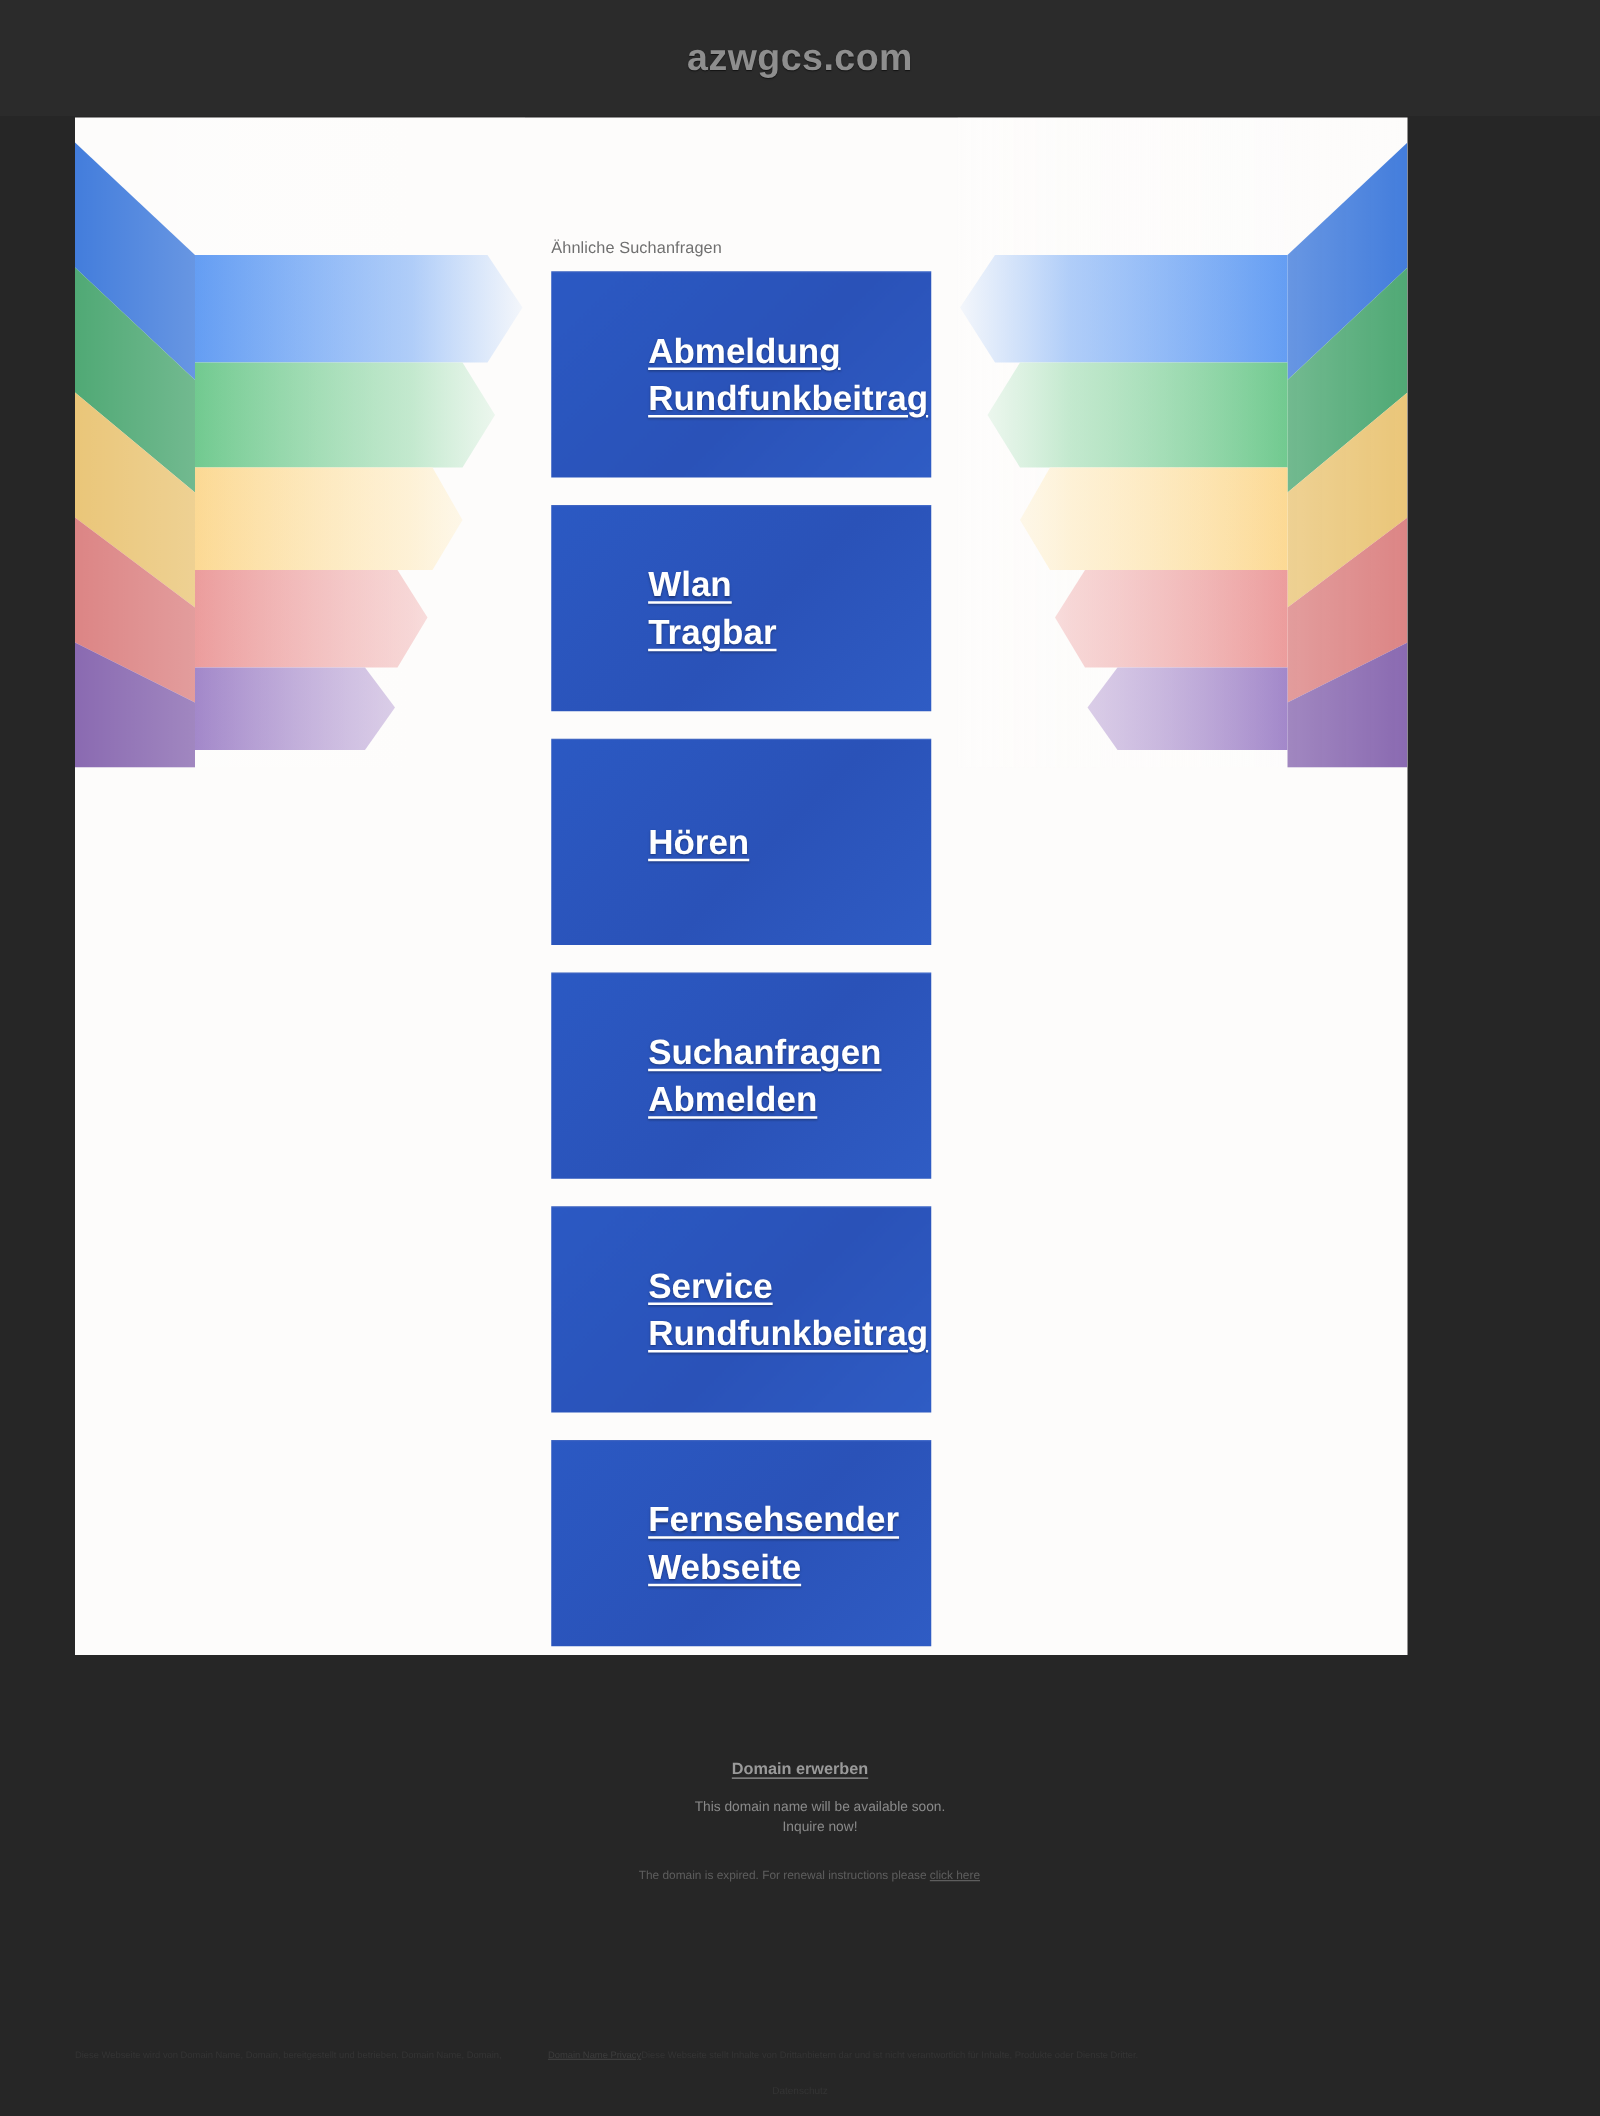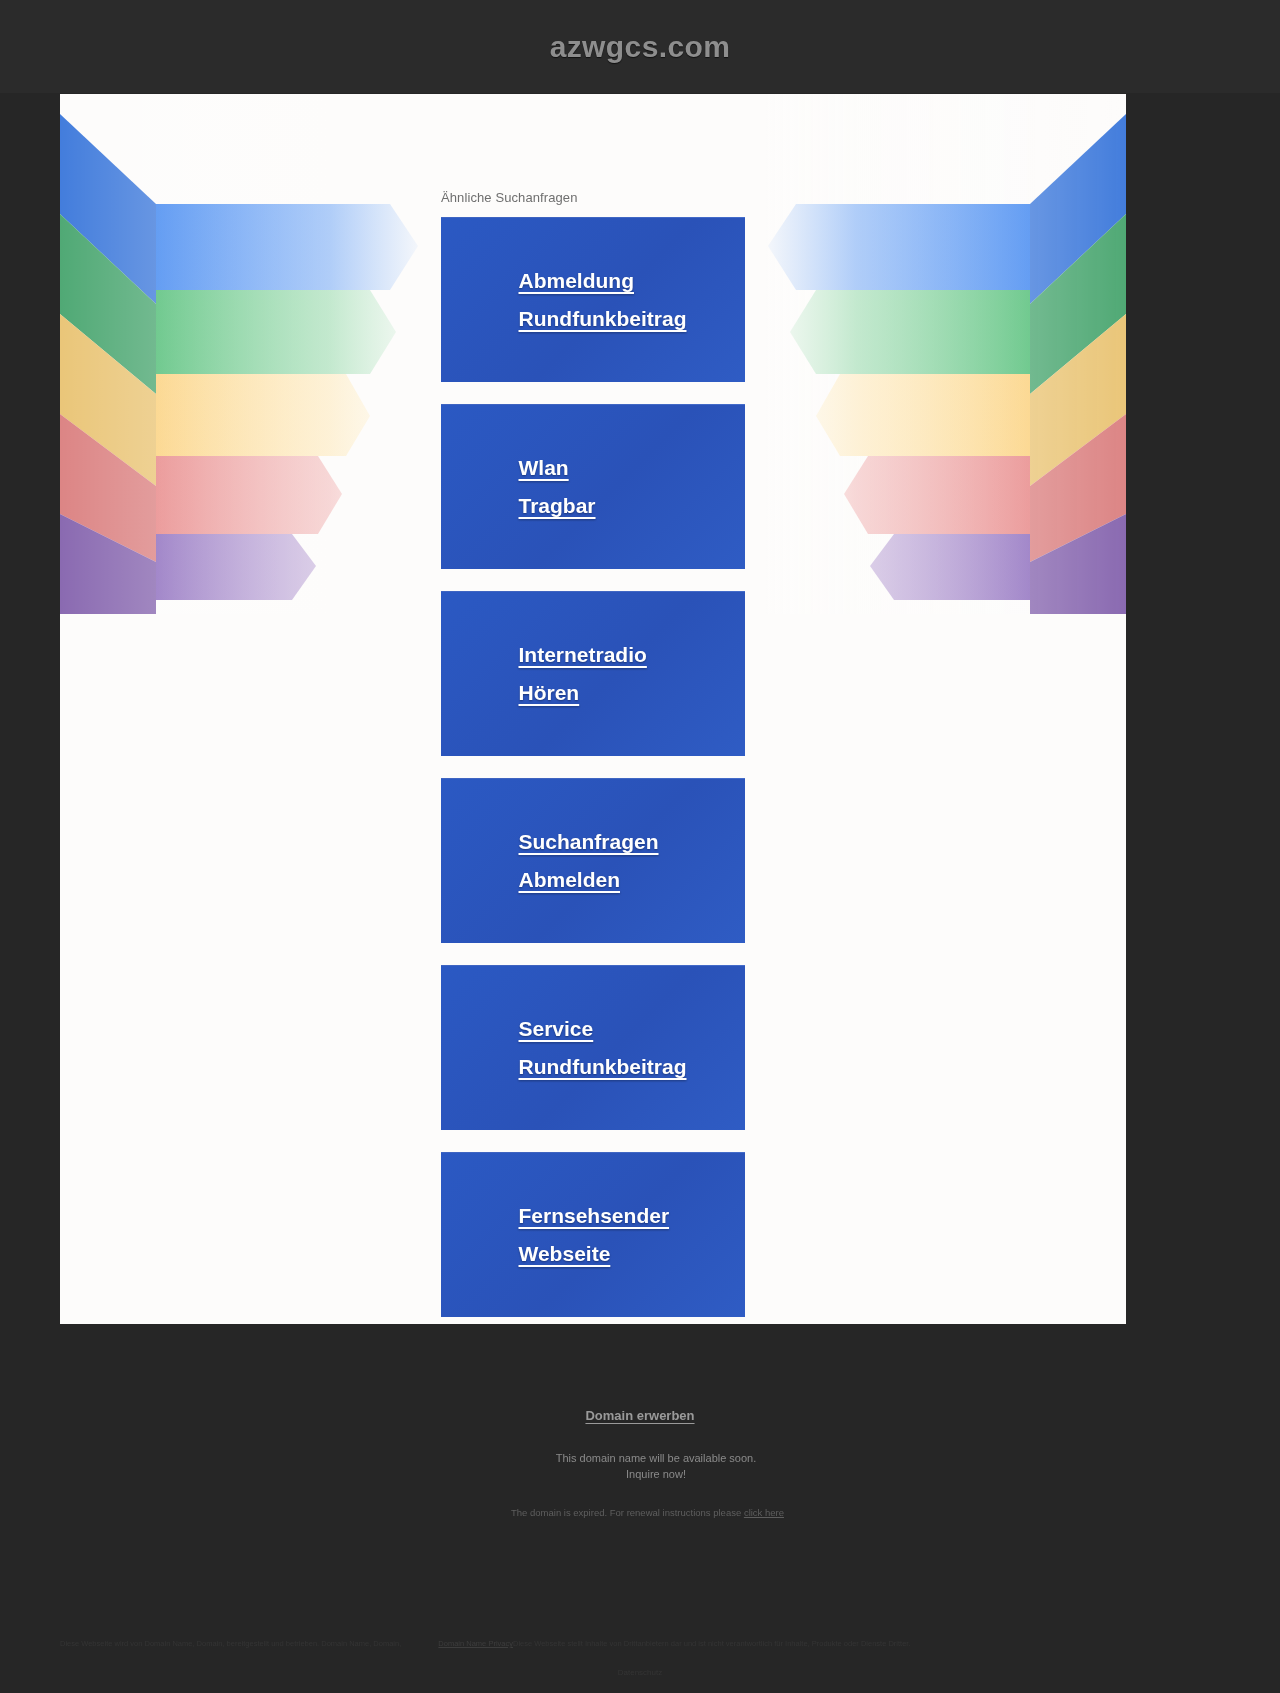--- a/index.html
+++ b/index.html
@@ -97,21 +97,21 @@
     text-decoration: none;
     overflow: hidden;
     position: relative;
     border-top: 1px solid rgba(255,255,255,.10);
   }
 
   .search-card .line {
     display: block;
     width: 339px;
     text-align: center;
-    font-size: 21px;
+    font-size: 28px;
     font-weight: bold;
     color: #ffffff;
     text-decoration: underline;
     text-underline-offset: 4px;
     text-decoration-thickness: 2px;
     line-height: 38px;
     white-space: nowrap;
     overflow: hidden;
     text-shadow: 0 1px 2px rgba(0,0,0,.35);
     padding-left: 95px;
@@ -140,21 +140,21 @@
   .footer-heading {
     font-size: 13px;
     font-weight: bold;
     color: #9a9a9a;
     text-decoration: underline;
     text-underline-offset: 3px;
     display: inline-block;
   }
 
   .footer-sub {
-    margin-top: 26px;
+    margin-top: 14px;
     font-size: 11px;
     line-height: 16px;
     color: #8a8a8a;
     padding-left: 32px;
   }
 
   .footer-expired {
     margin-top: 25px;
     font-size: 9.5px;
     color: #5e5e5e;
@@ -303,21 +303,20 @@
           <span class="line">Abmeldung</span>
           <span class="line">Rundfunkbeitrag</span>
         </a>
 
         <a class="search-card" href="#">
           <span class="line">Wlan</span>
           <span class="line">Tragbar</span>
         </a>
 
         <a class="search-card" href="#">
-          <span class="line">Internetradio</span>
           <span class="line">Hören</span>
         </a>
 
         <a class="search-card" href="#">
           <span class="line">Suchanfragen</span>
           <span class="line">Abmelden</span>
         </a>
 
         <a class="search-card" href="#">
           <span class="line">Service</span>

